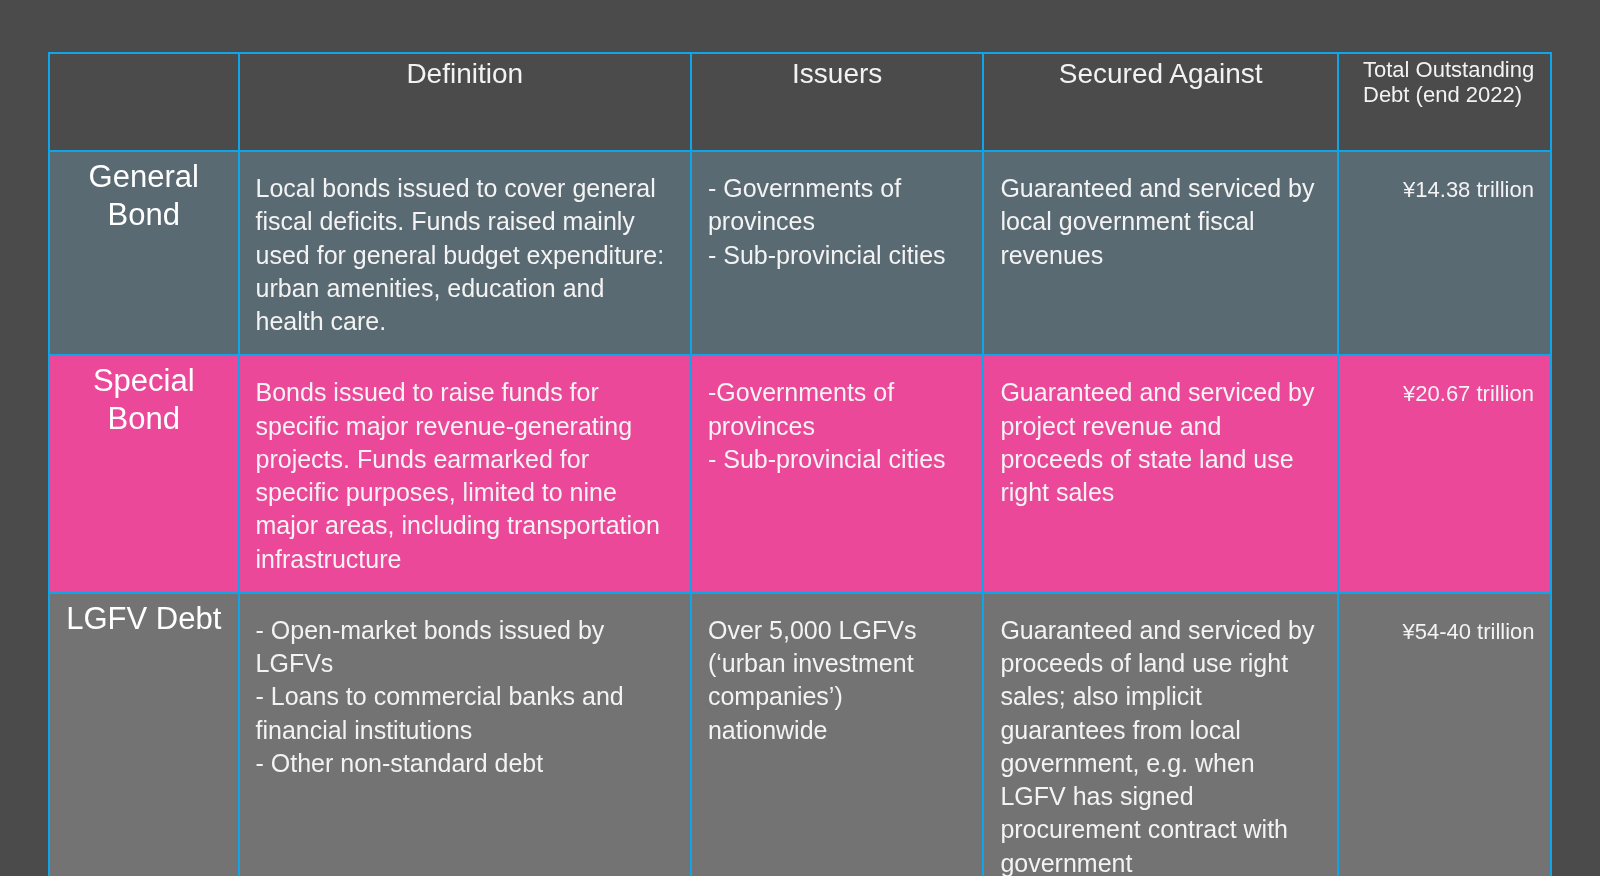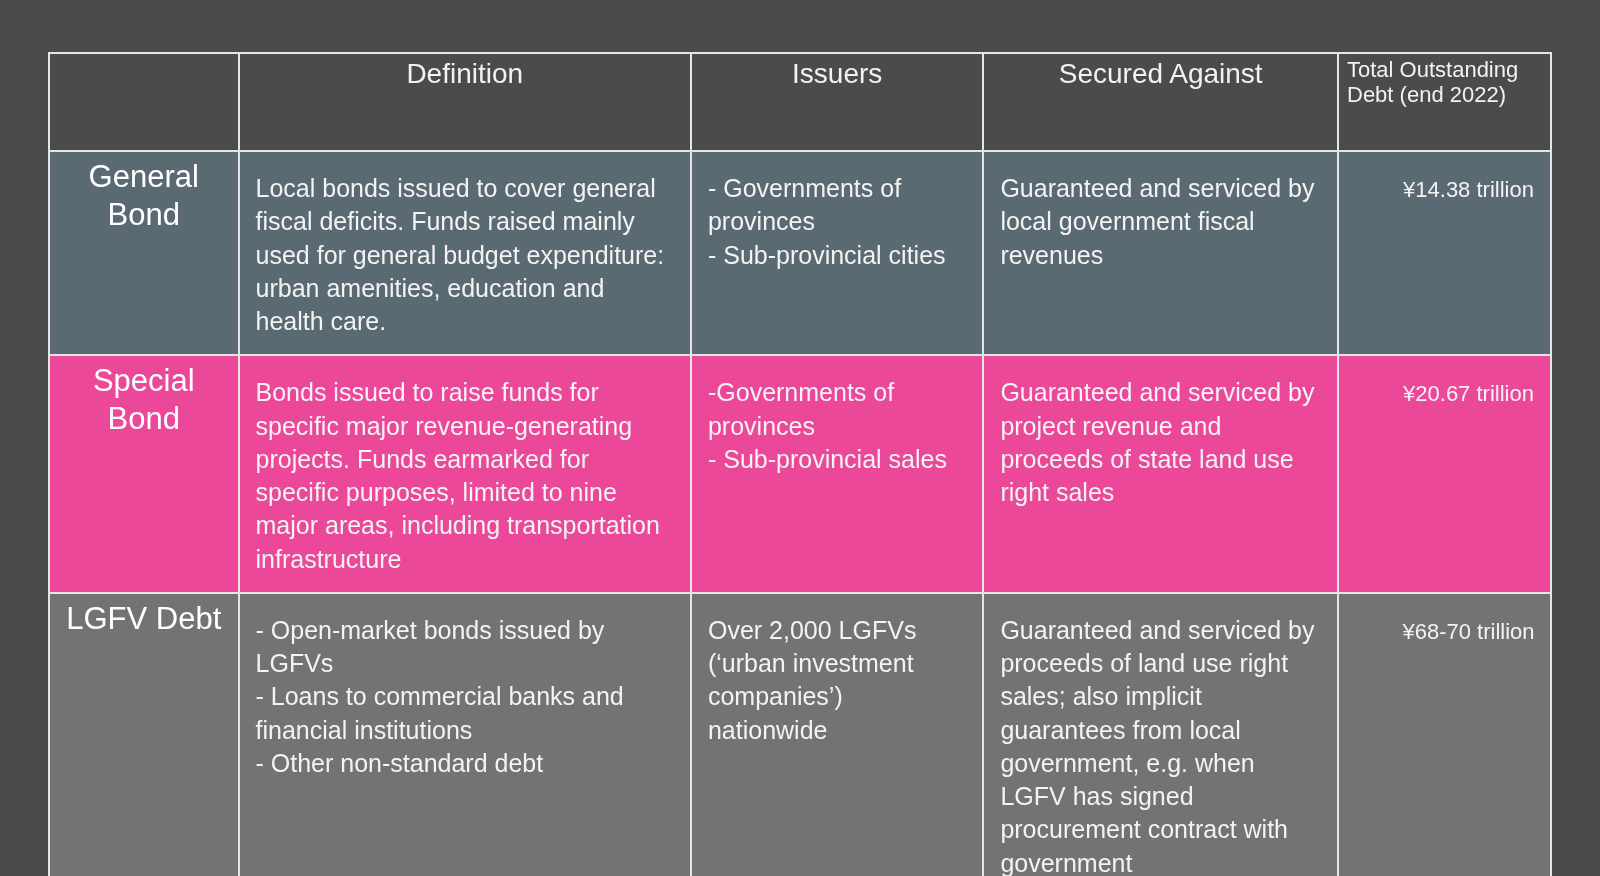--- a/index.html
+++ b/index.html
@@ -25,21 +25,21 @@
     top: 52px;
     width: 1504px;
   }
   table.debt-table {
     border-collapse: collapse;
     table-layout: fixed;
     width: 1504px;
   }
   table.debt-table td,
   table.debt-table th {
-    border: 2px solid #e5e5e5;
+    border: 2px solid #0ea5e9;
     vertical-align: top;
     padding: 0;
   }
   
   col.c-category { width: 186px; }
   col.c-definition { width: 444px; }
   col.c-issuers { width: 287px; }
   col.c-secured { width: 348px; }
   col.c-debt { width: 209px; }
 
@@ -56,21 +56,21 @@
     font-size: 28px;
     line-height: 1.12;
     color: #f2f2f2;
     font-weight: 400;
     padding: 4px 8px;
     display: block;
   }
   .head-text.small {
     font-size: 22px;
     text-align: left;
-    padding-left: 8px;
+    padding-left: 24px;
   }
   th.corner-cell .head-text { font-size: 0; }
 
   
   tbody td { color: #f4f4f4; }
   tr.row-general td { background: #5a6a73; }
   tr.row-special td { background: #ec4899; }
   tr.row-lgfv    td { background: #737373; }
 
   td.cat-cell {
@@ -207,48 +207,48 @@
         <tr class="row-special">
           <td class="cat-cell">
             <span class="cat-text">Special
 Bond</span>
           </td>
           <td class="body-cell">
             <span class="body-text">Bonds issued to raise funds for specific major revenue-generating projects. Funds earmarked for specific purposes, limited to nine major areas, including transportation infrastructure</span>
           </td>
           <td class="body-cell">
             <span class="body-text">-Governments of provinces
-- Sub-provincial sales</span>
+- Sub-provincial cities</span>
           </td>
           <td class="body-cell">
             <span class="body-text">Guaranteed and serviced by project revenue and proceeds of state land use right sales</span>
           </td>
           <td class="debt-cell">
             <span class="debt-text">¥20.67 trillion</span>
           </td>
         </tr>
 
         <tr class="row-lgfv">
           <td class="cat-cell">
             <span class="cat-text">LGFV
 Debt</span>
           </td>
           <td class="body-cell">
             <span class="body-text">- Open-market bonds issued by LGFVs
 - Loans to commercial banks and financial institutions
 - Other non-standard debt</span>
           </td>
           <td class="body-cell">
-            <span class="body-text">Over 2,000 LGFVs (‘urban investment companies’) nationwide</span>
+            <span class="body-text">Over 5,000 LGFVs (‘urban investment companies’) nationwide</span>
           </td>
           <td class="body-cell">
             <span class="body-text">Guaranteed and serviced by proceeds of land use right sales; also implicit guarantees from local government, e.g. when LGFV has signed procurement contract with government</span>
           </td>
           <td class="debt-cell">
-            <span class="debt-text">¥68-70 trillion</span>
+            <span class="debt-text">¥54-40 trillion</span>
           </td>
         </tr>
 
       </tbody>
     </table>
   </div>
 
 
 </div>
 

